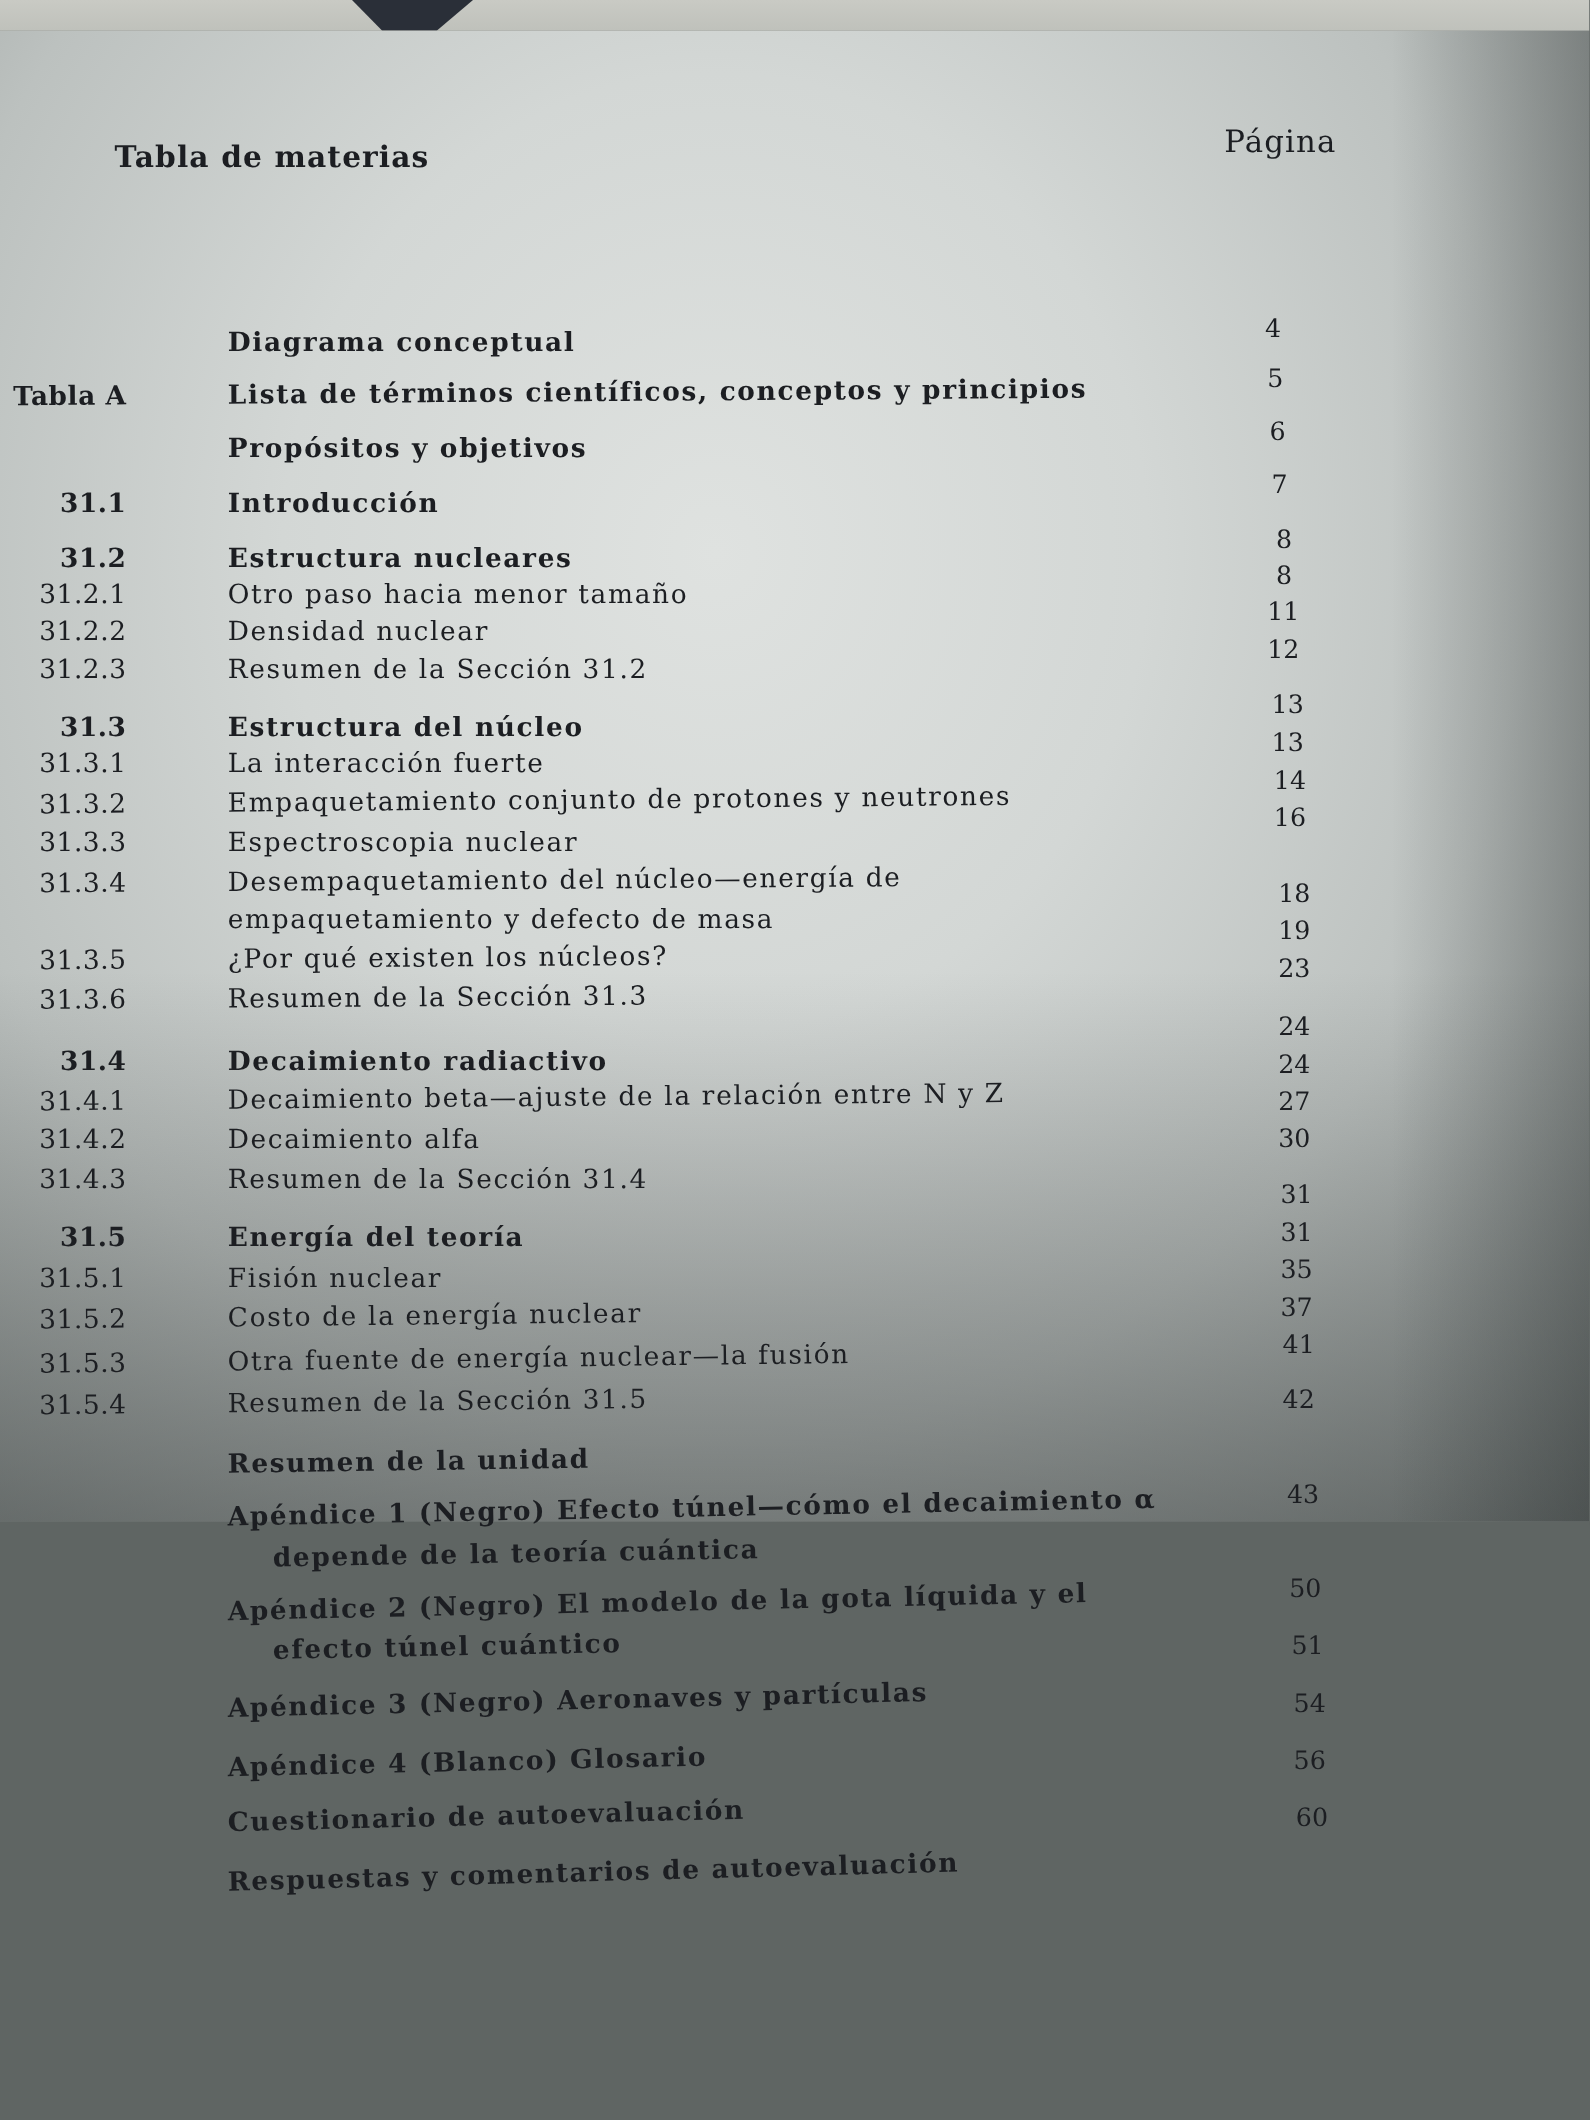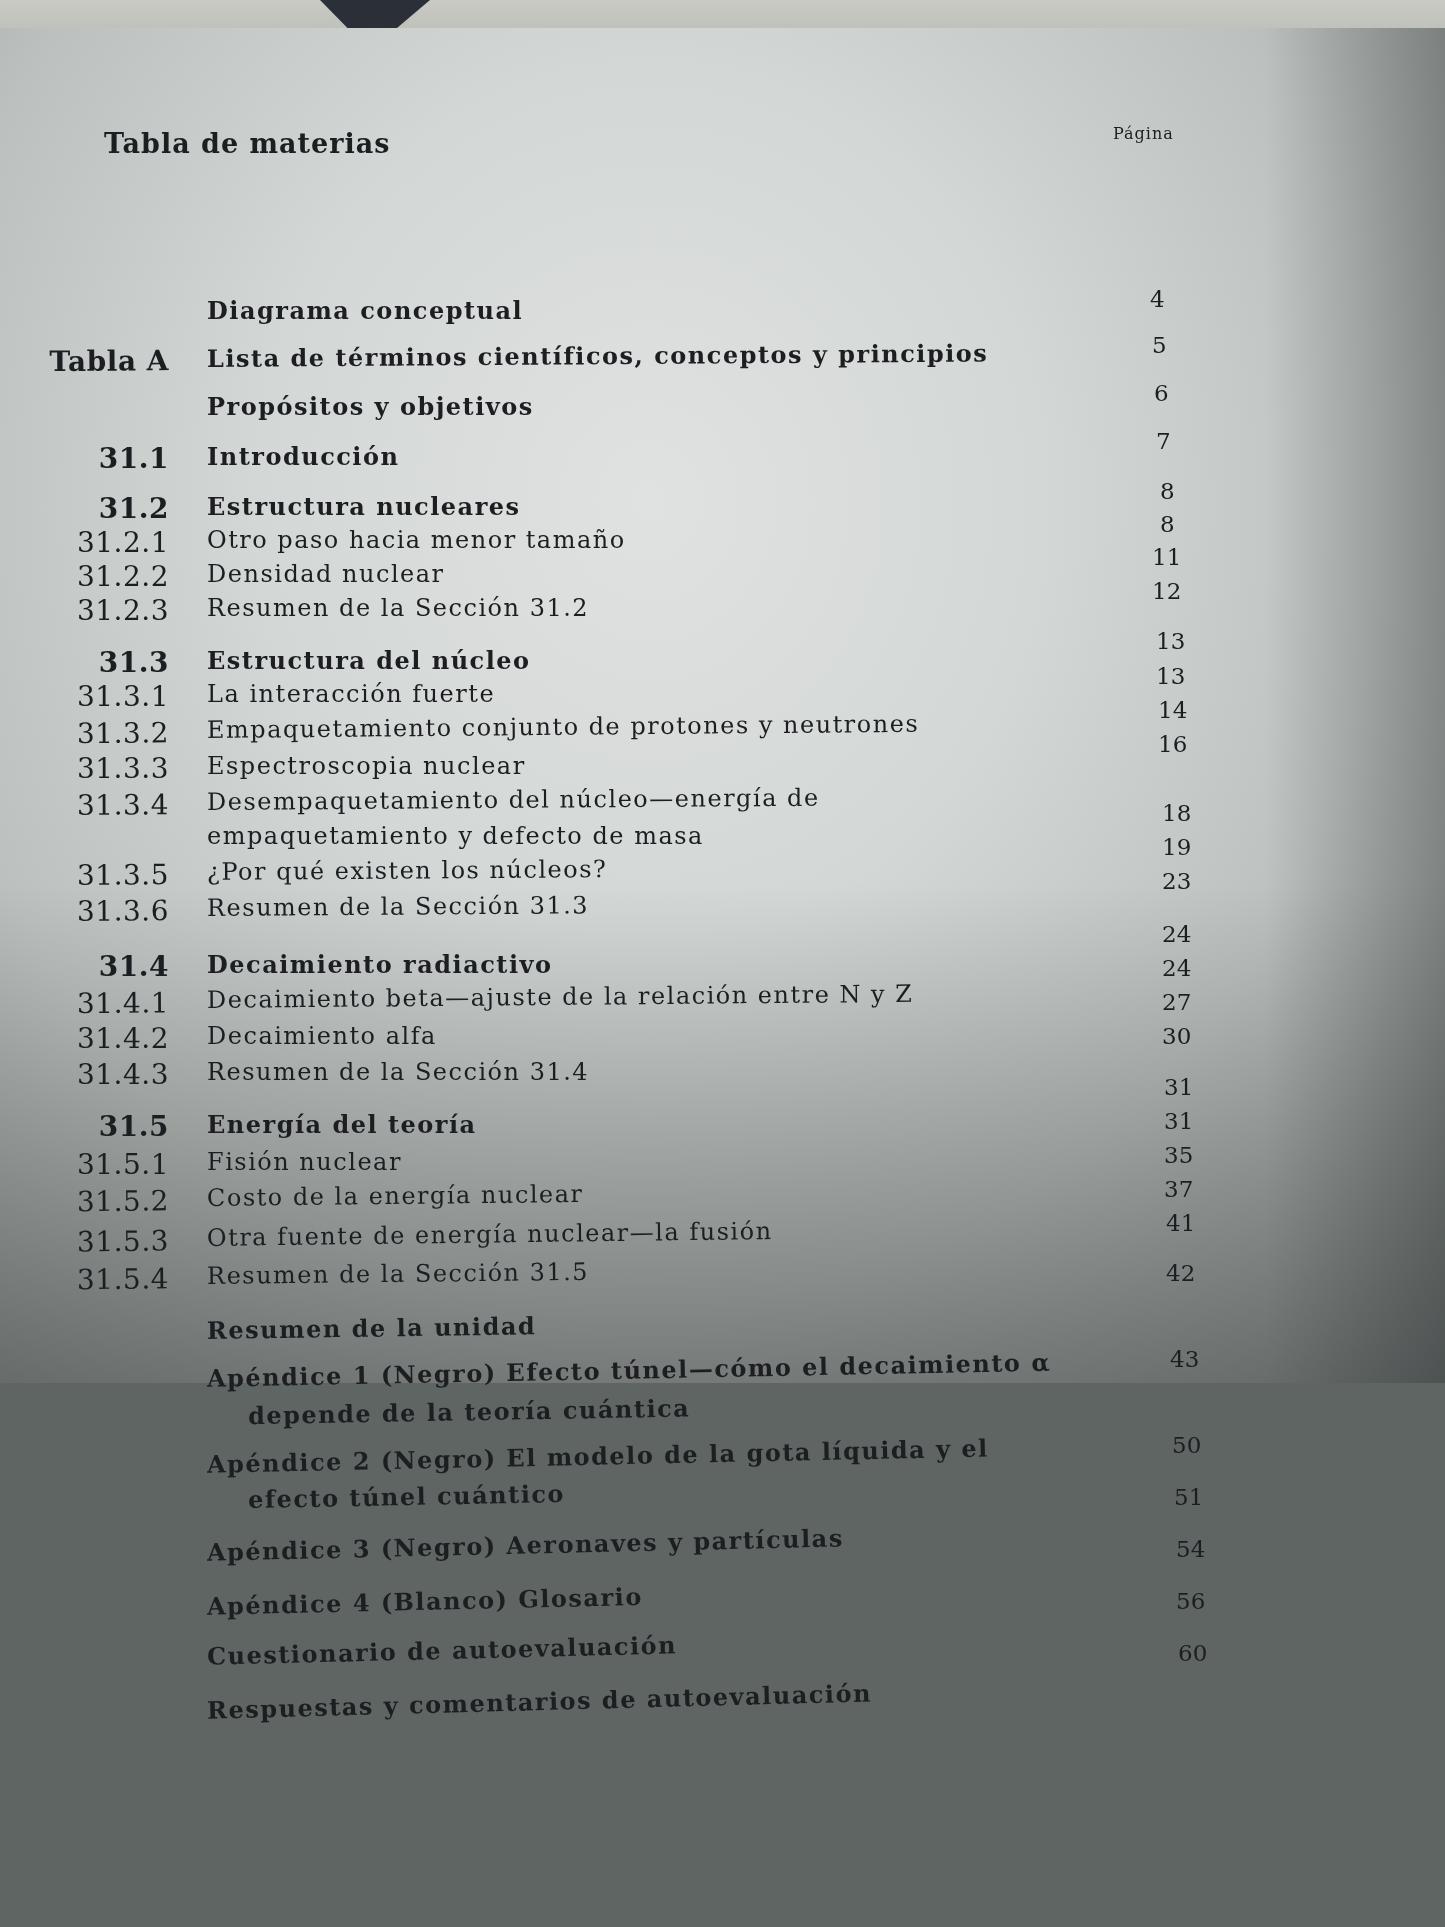--- a/index.html
+++ b/index.html
@@ -51,36 +51,36 @@
     }
     .title {
       position: absolute;
       left: 104px; top: 100px;
       font-size: 27px;
       font-weight: bold;
       letter-spacing: 1px;
     }
     .col-head {
       position: absolute;
-      left: 1113px; top: 96px;
-      font-size: 16px;
+      left: 1113px; top: 84px;
+      font-size: 28px;
       letter-spacing: 1px;
     }
     .row {
       position: absolute;
       left: 0;
       width: 1445px;
       height: 30px;
       transform-origin: 200px 50%;
     }
     .row .num {
       position: absolute;
-      right: 1276px;
+      right: 1330px;
       top: 0;
-      font-size: 28px;
+      font-size: 24px;
       white-space: nowrap;
       letter-spacing: 0.5px;
     }
     .row .label {
       position: absolute;
       left: 207px;
       top: 0;
       font-size: 24px;
       white-space: nowrap;
       letter-spacing: 1.5px;

